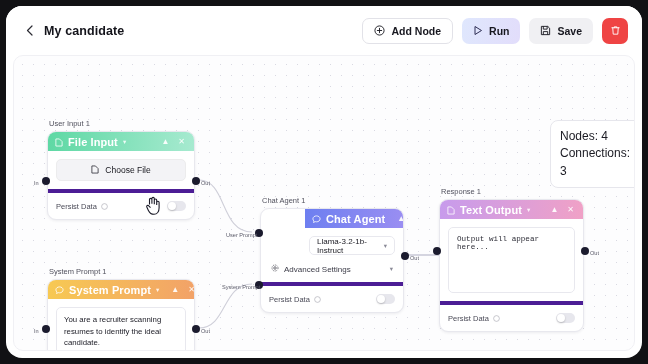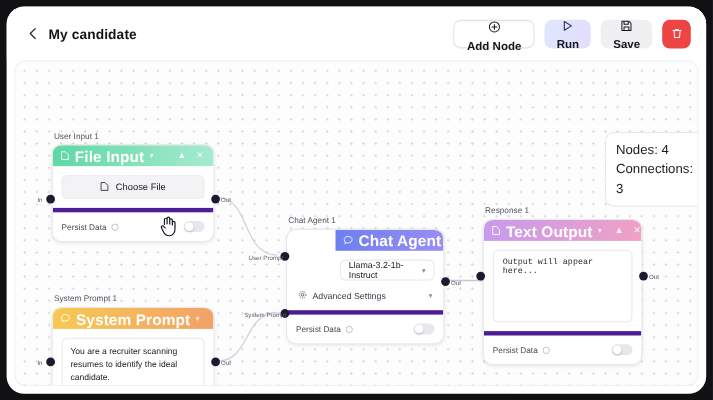--- a/index.html
+++ b/index.html
@@ -54,21 +54,20 @@
     border-radius: 7px;
     display: flex;
     align-items: center;
     gap: 6px;
     padding: 0 11px;
     font-size: 10.5px;
     font-weight: bold;
     color: #17171f;
     cursor: pointer;
     white-space: nowrap;
-    flex-direction: column;
   }
   .tbtn.add { background:#fff; border:1px solid #e2e2e8; }
   .tbtn.run { background: linear-gradient(100deg,#dfe7fd 0%,#e2ddfb 100%); }
   .tbtn.save { background:#f0f0f3; }
   .tbtn.del {
     background:#ef4444; color:#fff;
     width: 26px; padding:0; justify-content:center;
   }
   .tico { display:flex; align-items:center; }
 
@@ -118,21 +117,21 @@
     box-shadow: 0 1px 3px rgba(20,20,40,.07);
   }
   .nhead {
     height: 19px;
     display:flex; align-items:center;
     padding: 0 7px;
     gap: 5px;
     color:#fff;
   }
   .nhead .htitle {
-    font-size: 14px;
+    font-size: 11px;
     font-weight: bold;
     letter-spacing: .1px;
     white-space: nowrap;
   }
   .nhead .hcaret { font-size: 6.5px; opacity:.85; }
   .nhead .hspace { margin-left:auto; }
   .hact { font-size:8px; opacity:.92; cursor:pointer; padding:0 2px; }
   .nbody { padding: 8px 8px 0 8px; }
 
   .grad-green  { background: linear-gradient(95deg,#5ed8a4 0%,#a7ead0 100%); }

